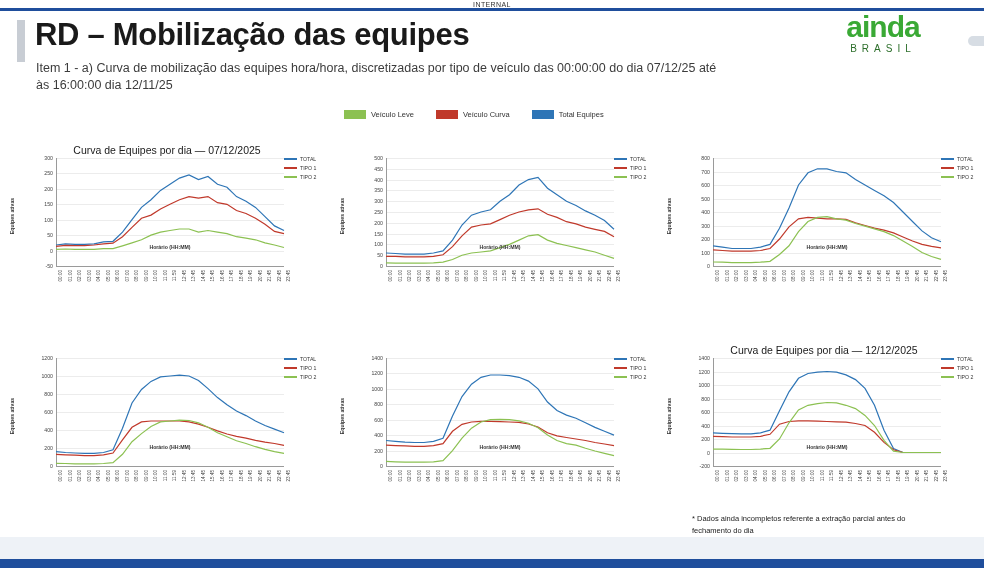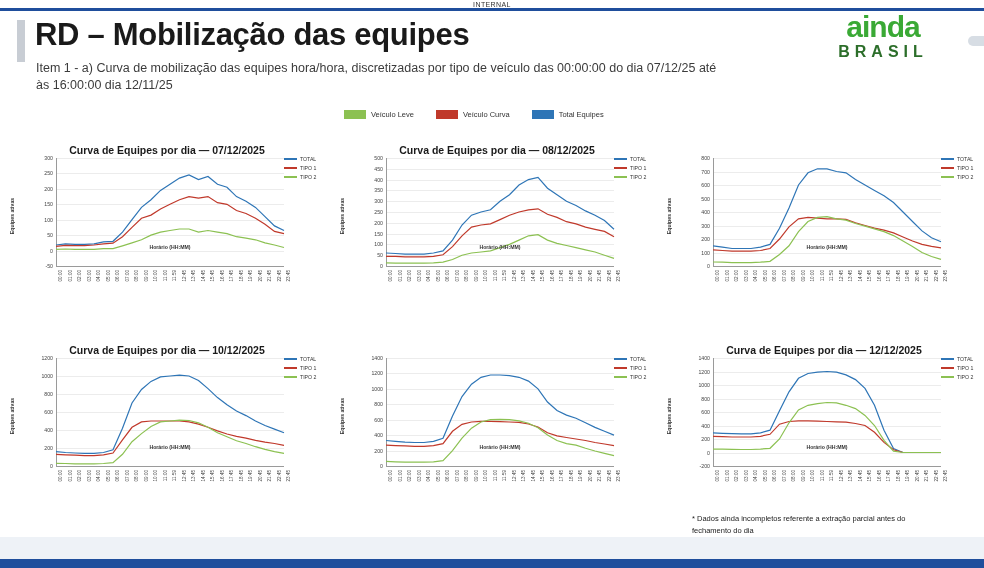--- a/index.html
+++ b/index.html
@@ -35,21 +35,21 @@
     position:absolute;left:36px;top:60px;width:690px;
     font-size:12.5px;color:#3c3c3c;line-height:17px;
   }
   .logo{
     position:absolute;right:46px;top:12px;width:110px;text-align:center;
   }
   .logo .word{
     font-size:30px;font-weight:bold;color:#3aa935;letter-spacing:-1px;line-height:30px;
   }
   .logo .brasil{
-    font-size:16px;color:#2c6e2a;letter-spacing:5px;font-weight:bold;margin-top:1px;
+    font-size:10px;color:#2c6e2a;letter-spacing:5px;font-weight:normal;margin-top:1px;
   }
   .right-tab{
     position:absolute;right:0;top:36px;width:16px;height:10px;background:#d7dde4;border-radius:6px 0 0 6px;
   }
 
   
   .legend{
     position:absolute;left:344px;top:110px;
     display:flex;gap:22px;align-items:center;
   }
@@ -59,21 +59,21 @@
 
   
   .charts{
     position:absolute;left:0;top:132px;width:984px;height:400px;
   }
   .chart{
     position:absolute;width:318px;height:190px;
   }
   .chart .ctitle{
     position:absolute;left:0;top:4px;width:318px;text-align:center;
-    font-size:10.5px;font-weight:bold;color:#1a1a1a;
+    font-size:10.5px;font-weight:normal;color:#1a1a1a;
   }
   .plotbox{
     position:absolute;left:48px;top:18px;width:228px;height:110px;
   }
   .axis-line{position:absolute;background:#9a9a9a;}
   .ytick{
     position:absolute;right:100%;margin-right:3px;
     font-size:5.2px;color:#444;white-space:nowrap;transform:translateY(-50%);
   }
   .ygrid{position:absolute;left:0;width:100%;height:1px;background:#ececec;}
@@ -201,21 +201,20 @@
           <span class="ln" style="background:#c0392b"></span>
           <span class="tx">TIPO 1</span>
         </div>
         <div class="row">
           <span class="ln" style="background:#8cc152"></span>
           <span class="tx">TIPO 2</span>
         </div>
       </div>
     </div>
     <div class="chart" style="left: 338px; top: 8px;">
-      <div class="ctitle">Curva de Equipes por dia — 08/12/2025</div>
       <div class="plotbox">
         <div class="ygrid" style="top: 0px;"></div>
         <div class="ytick" style="top: 0px;">500</div>
         <div class="ygrid" style="top: 10.8px;"></div>
         <div class="ytick" style="top: 10.8px;">450</div>
         <div class="ygrid" style="top: 21.6px;"></div>
         <div class="ytick" style="top: 21.6px;">400</div>
         <div class="ygrid" style="top: 32.4px;"></div>
         <div class="ytick" style="top: 32.4px;">350</div>
         <div class="ygrid" style="top: 43.2px;"></div>
@@ -350,21 +349,20 @@
           <span class="ln" style="background:#c0392b"></span>
           <span class="tx">TIPO 1</span>
         </div>
         <div class="row">
           <span class="ln" style="background:#8cc152"></span>
           <span class="tx">TIPO 2</span>
         </div>
       </div>
     </div>
     <div class="chart" style="left: 8px; top: 208px;">
-      <div class="ctitle">Curva de Equipes por dia — 10/12/2025</div>
       <div class="plotbox">
         <div class="ygrid" style="top: 0px;"></div>
         <div class="ytick" style="top: 0px;">1200</div>
         <div class="ygrid" style="top: 18px;"></div>
         <div class="ytick" style="top: 18px;">1000</div>
         <div class="ygrid" style="top: 36px;"></div>
         <div class="ytick" style="top: 36px;">800</div>
         <div class="ygrid" style="top: 54px;"></div>
         <div class="ytick" style="top: 54px;">600</div>
         <div class="ygrid" style="top: 72px;"></div>

